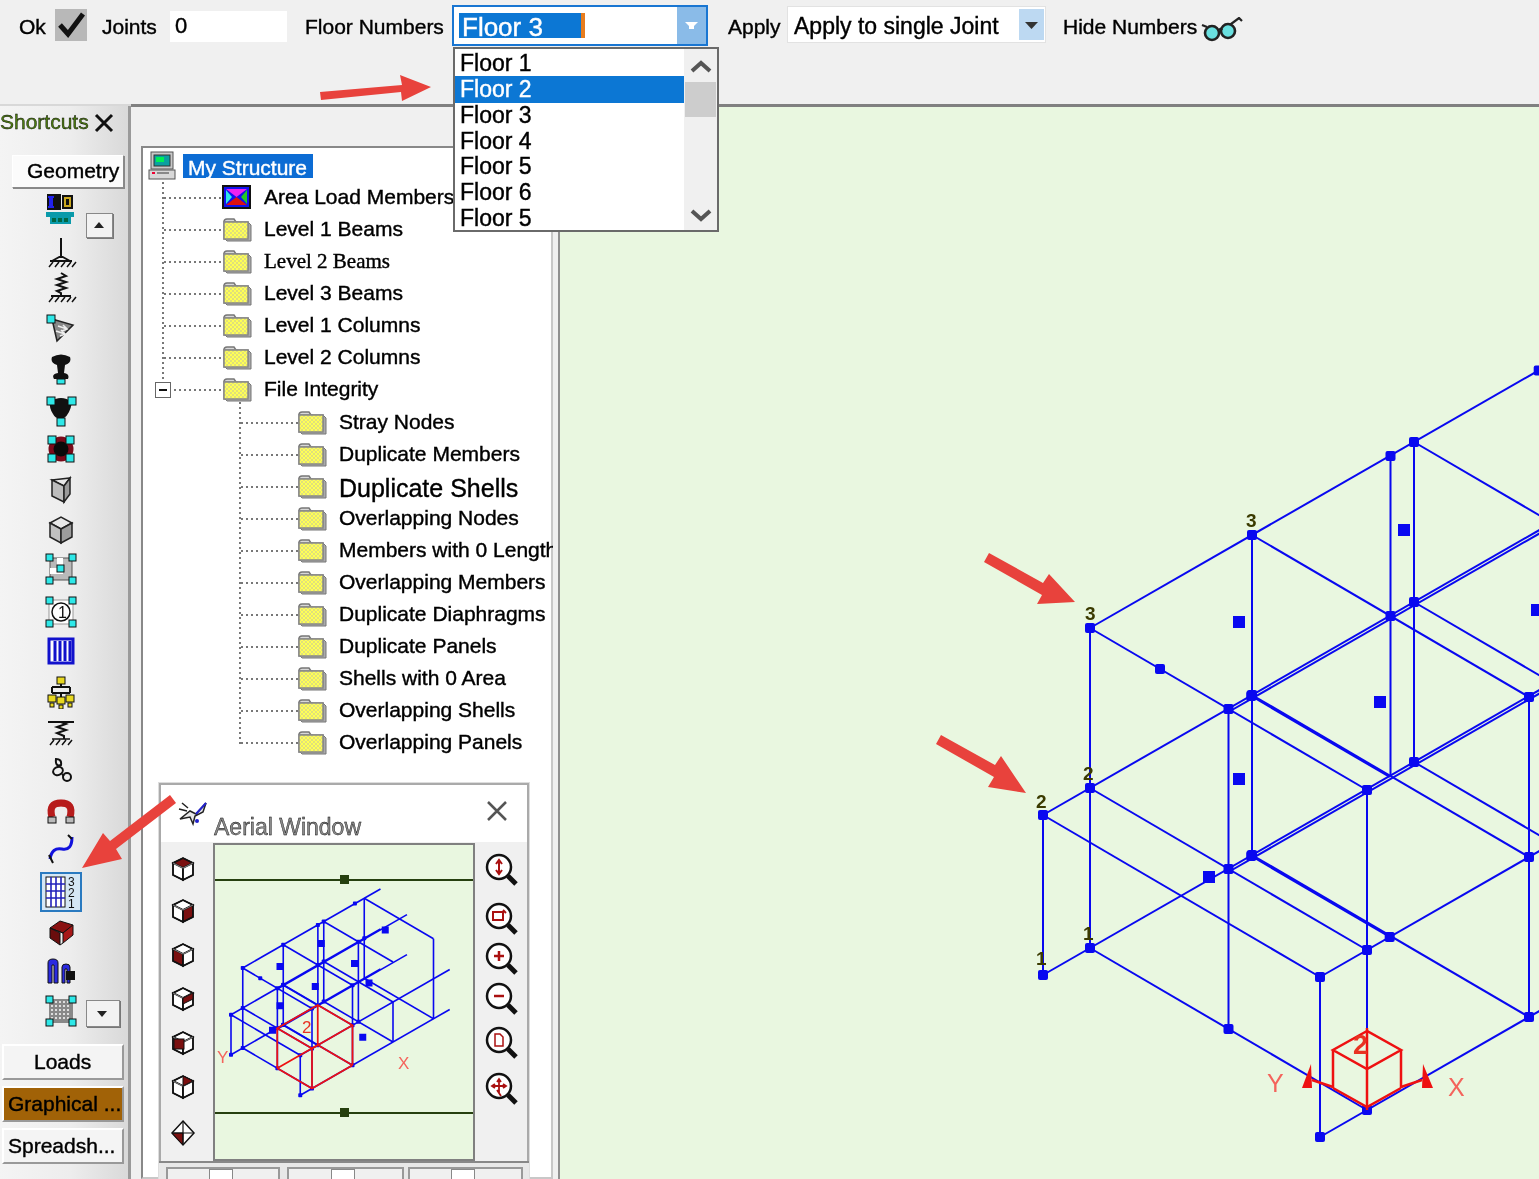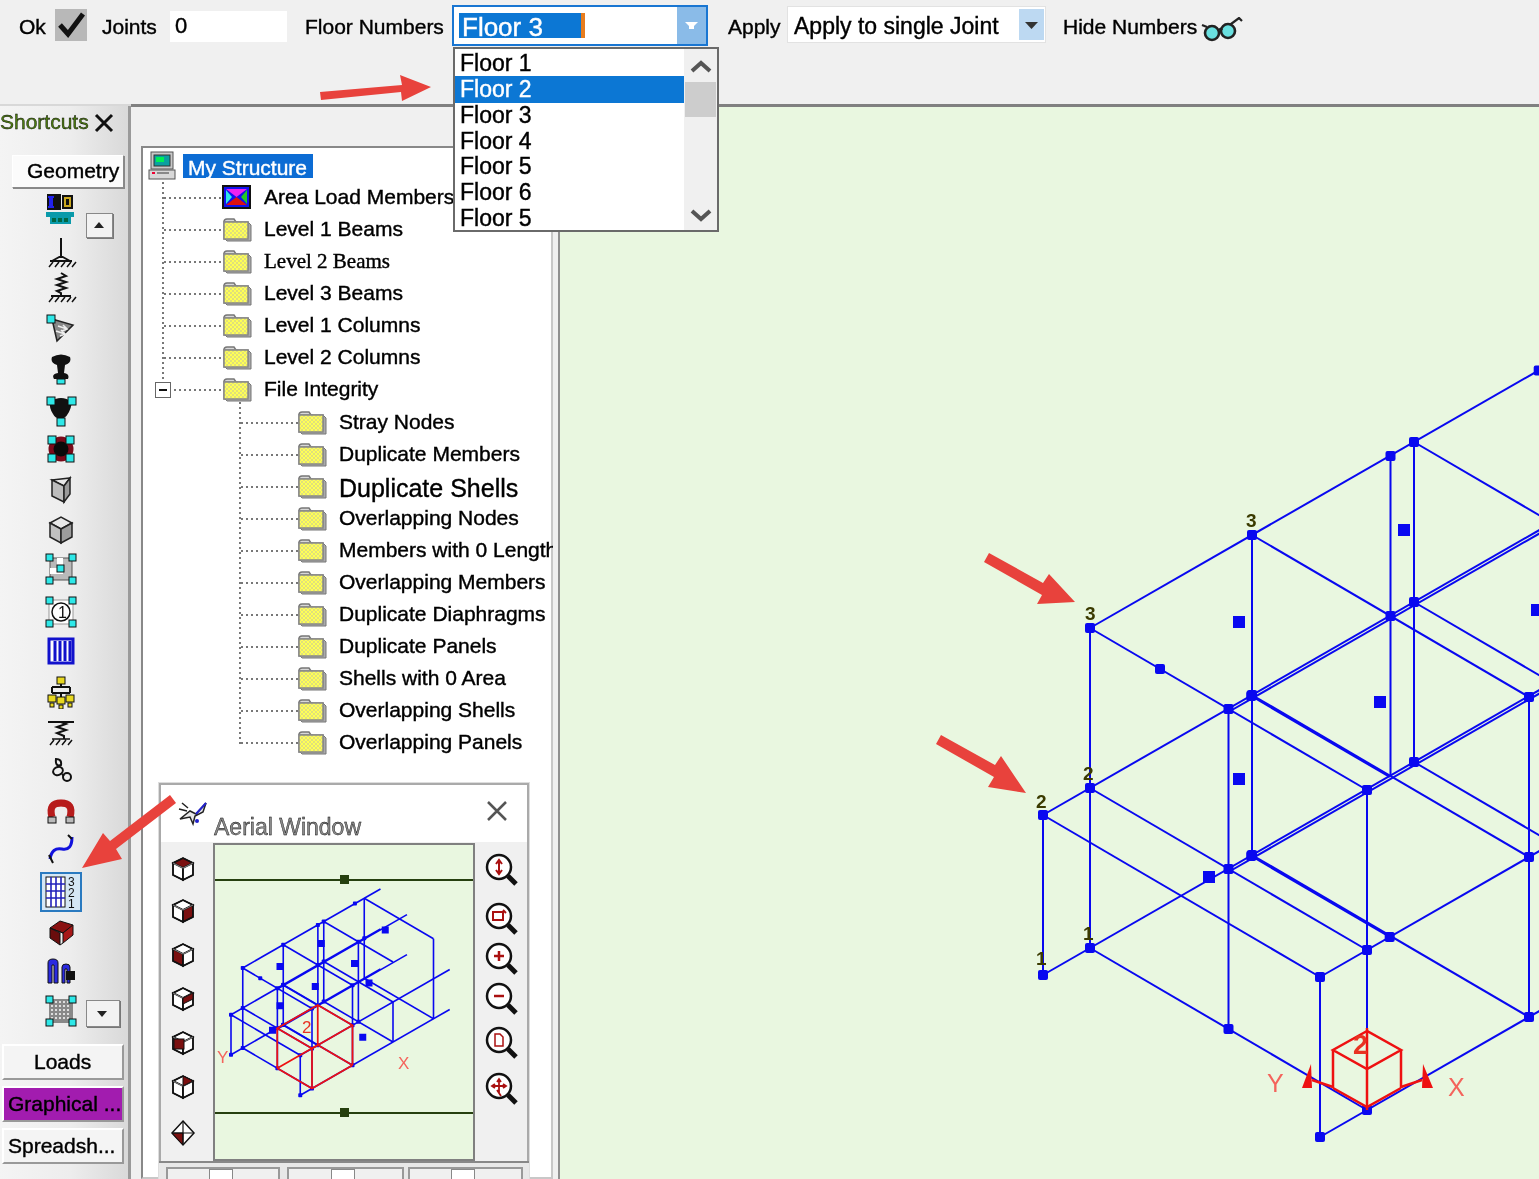--- a/index.html
+++ b/index.html
@@ -80,21 +80,21 @@
  <svg width="32" height="25">
       <path d="M10 10 L15 16 L20 10 z" fill="#222"></path>
     </svg>
 </div>
 
 <div id="icons"></div>
 
 <div class="abs" style="left:2px;top:1044px;width:122px;height:36px;background:#f4f4f4;border:2px solid #999;border-top-color:#fff;border-left-color:#fff;">
     <span style="font-size:21px;position:absolute;left:30px;top:4px;">Loads</span>
   </div>
-<div class="abs" style="left:2px;top:1086px;width:122px;height:36px;background:#a21caf;border:2px solid #999;border-top-color:#fff;border-left-color:#fff;">
+<div class="abs" style="left:2px;top:1086px;width:122px;height:36px;background:#a16207;border:2px solid #999;border-top-color:#fff;border-left-color:#fff;">
     <span style="font-size:21px;position:absolute;left:4px;top:4px;">Graphical ...</span>
   </div>
 <div class="abs" style="left:2px;top:1128px;width:122px;height:36px;background:#f4f4f4;border:2px solid #999;border-top-color:#fff;border-left-color:#fff;text-align:center;">
     <span style="font-size:21px;position:absolute;left:4px;top:4px;">Spreadsh...</span>
   </div>
 <svg class="abs" style="left:44px;top:193px;" width="34" height="34" viewBox="0 0 34 34">
     <rect x="3" y="1" width="14" height="16" fill="#111"></rect>
 <rect x="5" y="3" width="4" height="12" fill="#2222ee"></rect>
     <rect x="4" y="3" width="6" height="2" fill="#2222ee"></rect>
     <rect x="4" y="13" width="6" height="2" fill="#2222ee"></rect>

